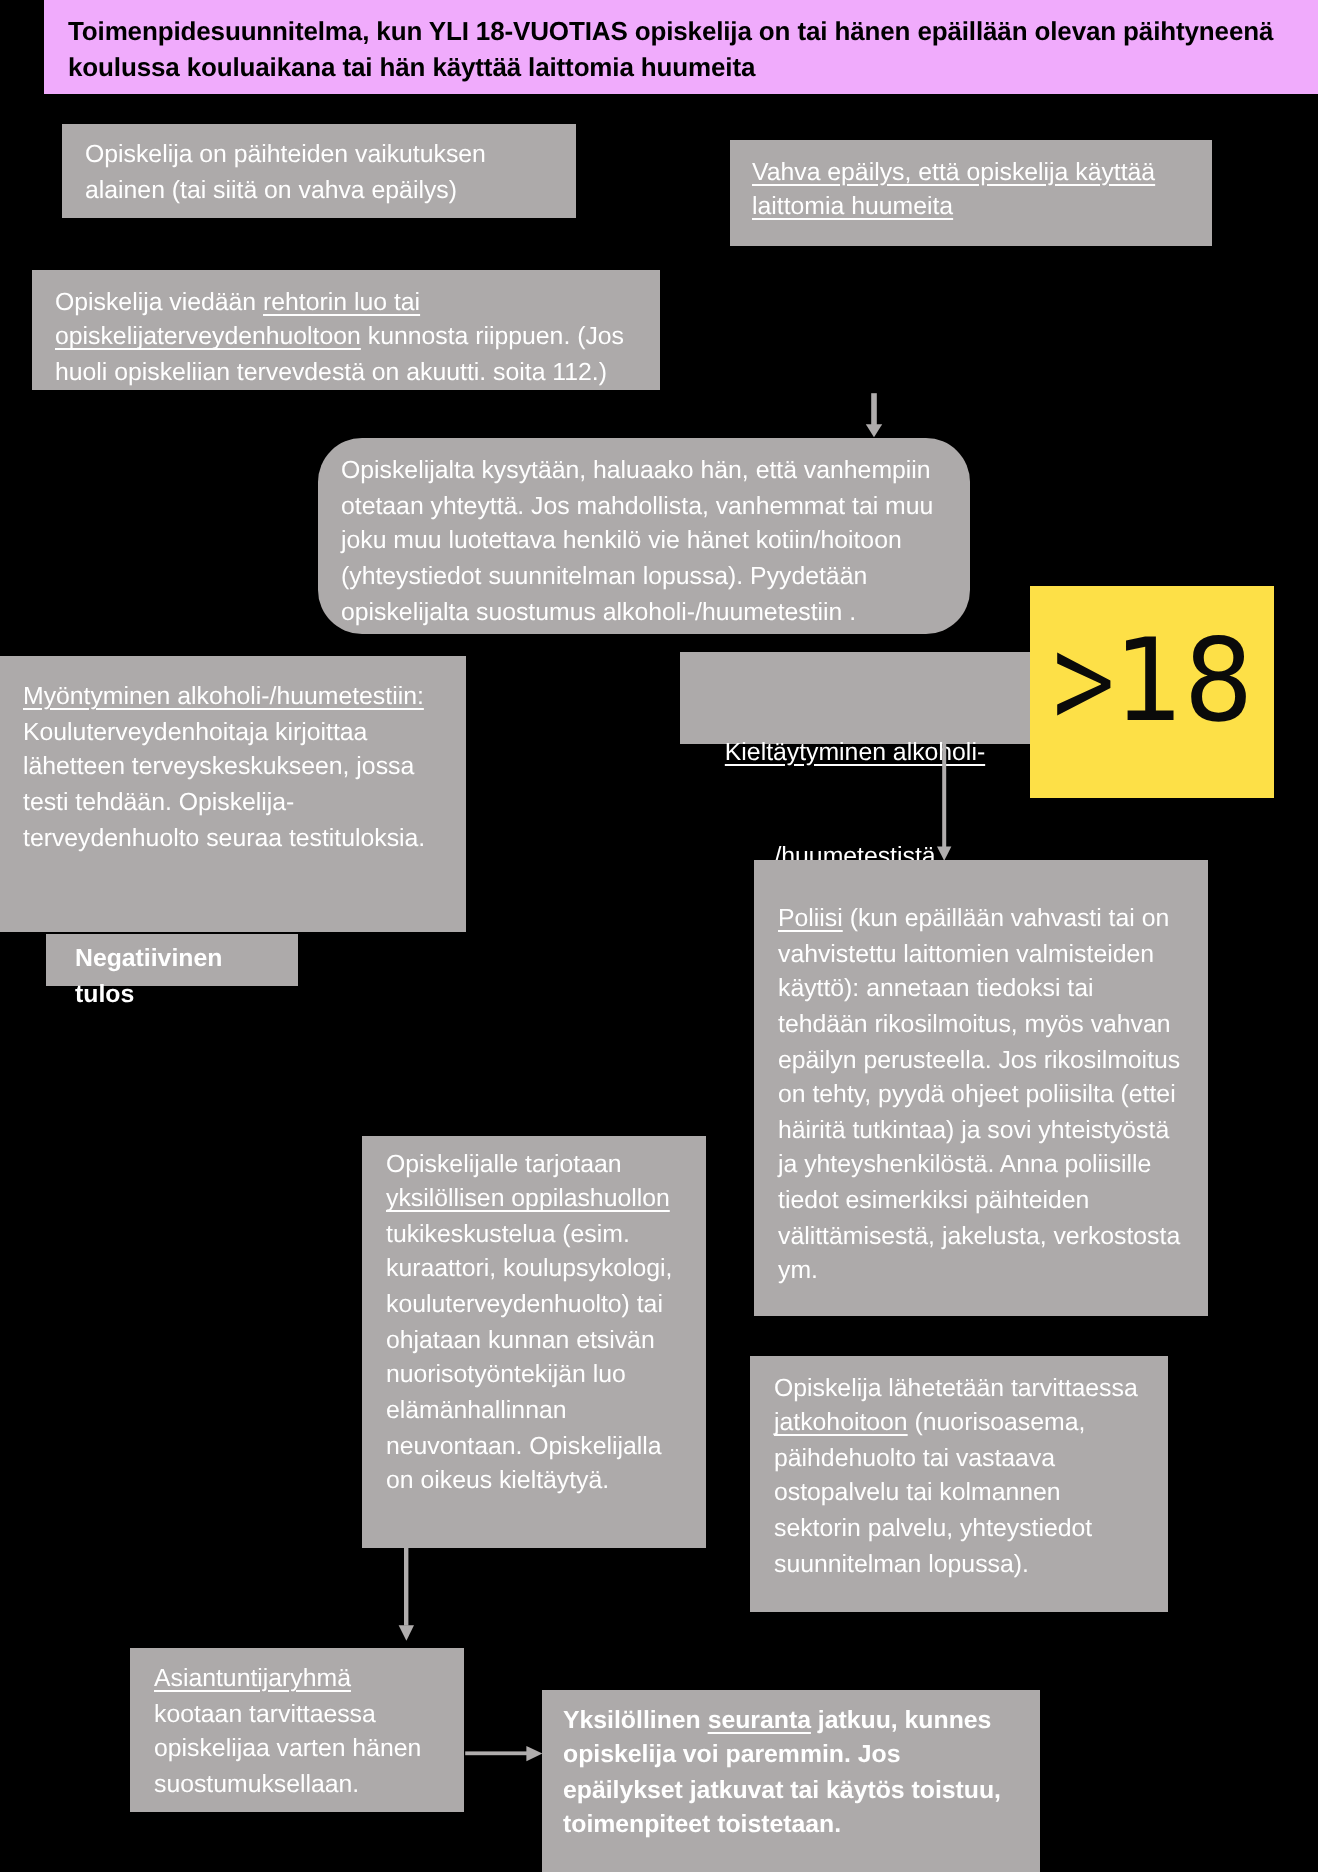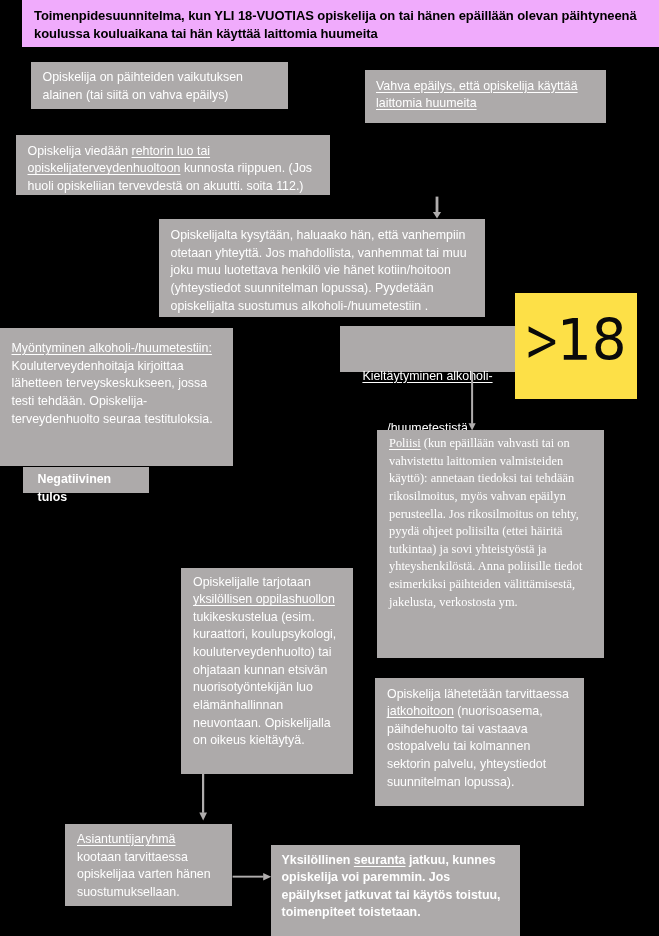--- a/index.html
+++ b/index.html
@@ -21,25 +21,25 @@
   }
   .wbox{
     position:absolute;background:#fde047;color:#000;box-sizing:border-box;
   }
   u.u, .u{text-decoration:underline;text-underline-offset:2px;}
   .nw{white-space:nowrap;margin-top:35px;}
 
   .n-intoxicated{left:31px;top:62px;width:257px;height:47px;padding:7px 8px 0 11.5px;}
   .n-suspicion  {left:365px;top:70px;width:241px;height:53px;padding:7.5px 8px 0 11px;}
   .n-takento    {left:16px;top:135px;width:314px;height:60px;padding:7.5px 6px 0 11.5px;}
-  .n-ask        {left:159px;top:219px;width:326px;height:98px;padding:8px 8px 0 11.5px;}
+  .n-ask        {left:159px;top:219px;width:326px;height:98px;padding:8px 8px 0 11.5px;border-radius:22px;}
   .n-consent    {left:0px;top:328px;width:233px;height:138px;padding:12px 8px 0 11.5px;}
   .n-negative   {left:23px;top:467px;width:126px;height:26px;padding:4px 8px 0 14.5px;font-weight:bold;}
   .n-refusal    {left:340px;top:326px;width:175px;height:46px;padding:6.5px 8px 0 8px;text-align:center;}
-  .n-police     {left:377px;top:430px;width:227px;height:228px;padding:5px 10px 0 12px;font-family:Liberation Serif, serif;}
+  .n-police     {left:377px;top:430px;width:227px;height:228px;padding:21px 10px 0 12px;}
   .n-support    {left:149px;top:568px;width:172px;height:206px;padding:5.5px 8px 0 12px;margin-left:32px;}
   .n-referral   {left:375px;top:678px;width:209px;height:128px;padding:7.5px 8px 0 12px;}
   .n-expert     {left:65px;top:824px;width:167px;height:82px;padding:7px 15px 0 12px;}
   .n-followup   {left:271px;top:845px;width:249px;height:91px;padding:6.5px 8px 0 10.5px;font-weight:bold;}
 
   .badge{left:515px;top:293px;width:122px;height:106px;}
   .badge-gt{position:absolute;left:12.9px;top:32.5px;line-height:0;}
   .badge-num{position:absolute;left:41.5px;top:19.1px;
     font-size:57.3px;line-height:1;font-family:"DejaVu Sans",sans-serif;color:#0a0a0a;
     display:inline-block;transform:scaleX(0.955);transform-origin:0 0;}

